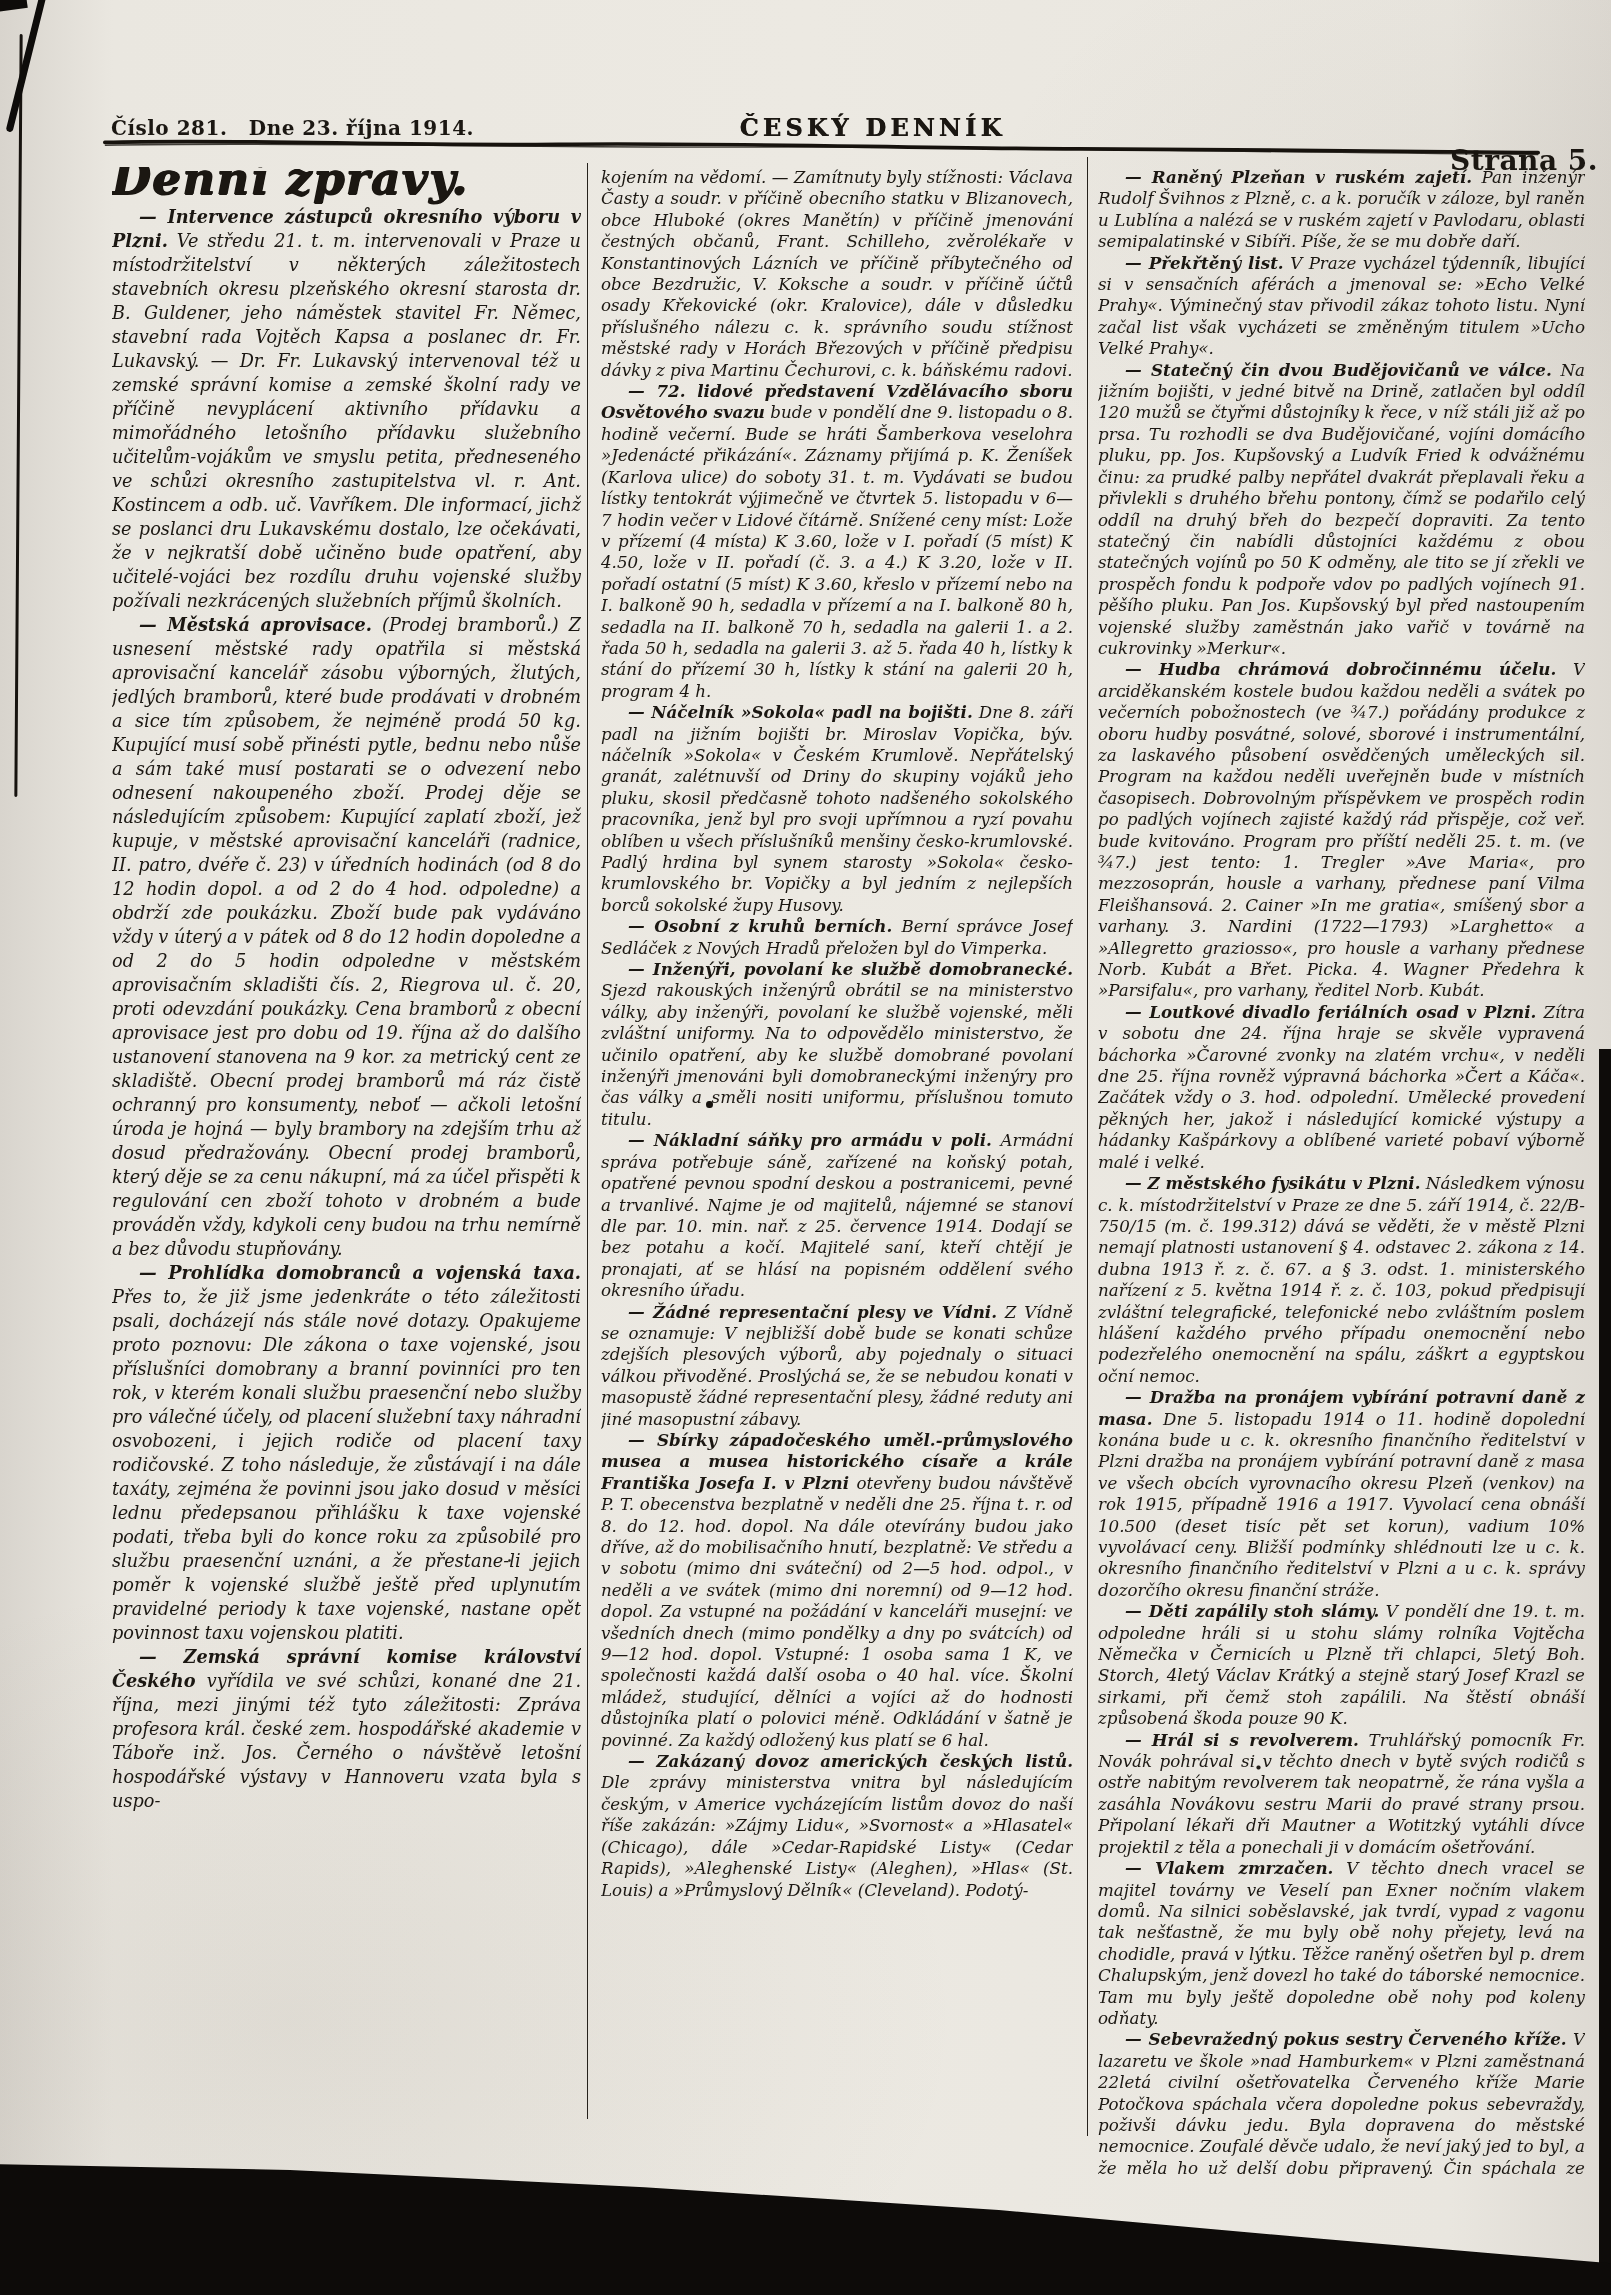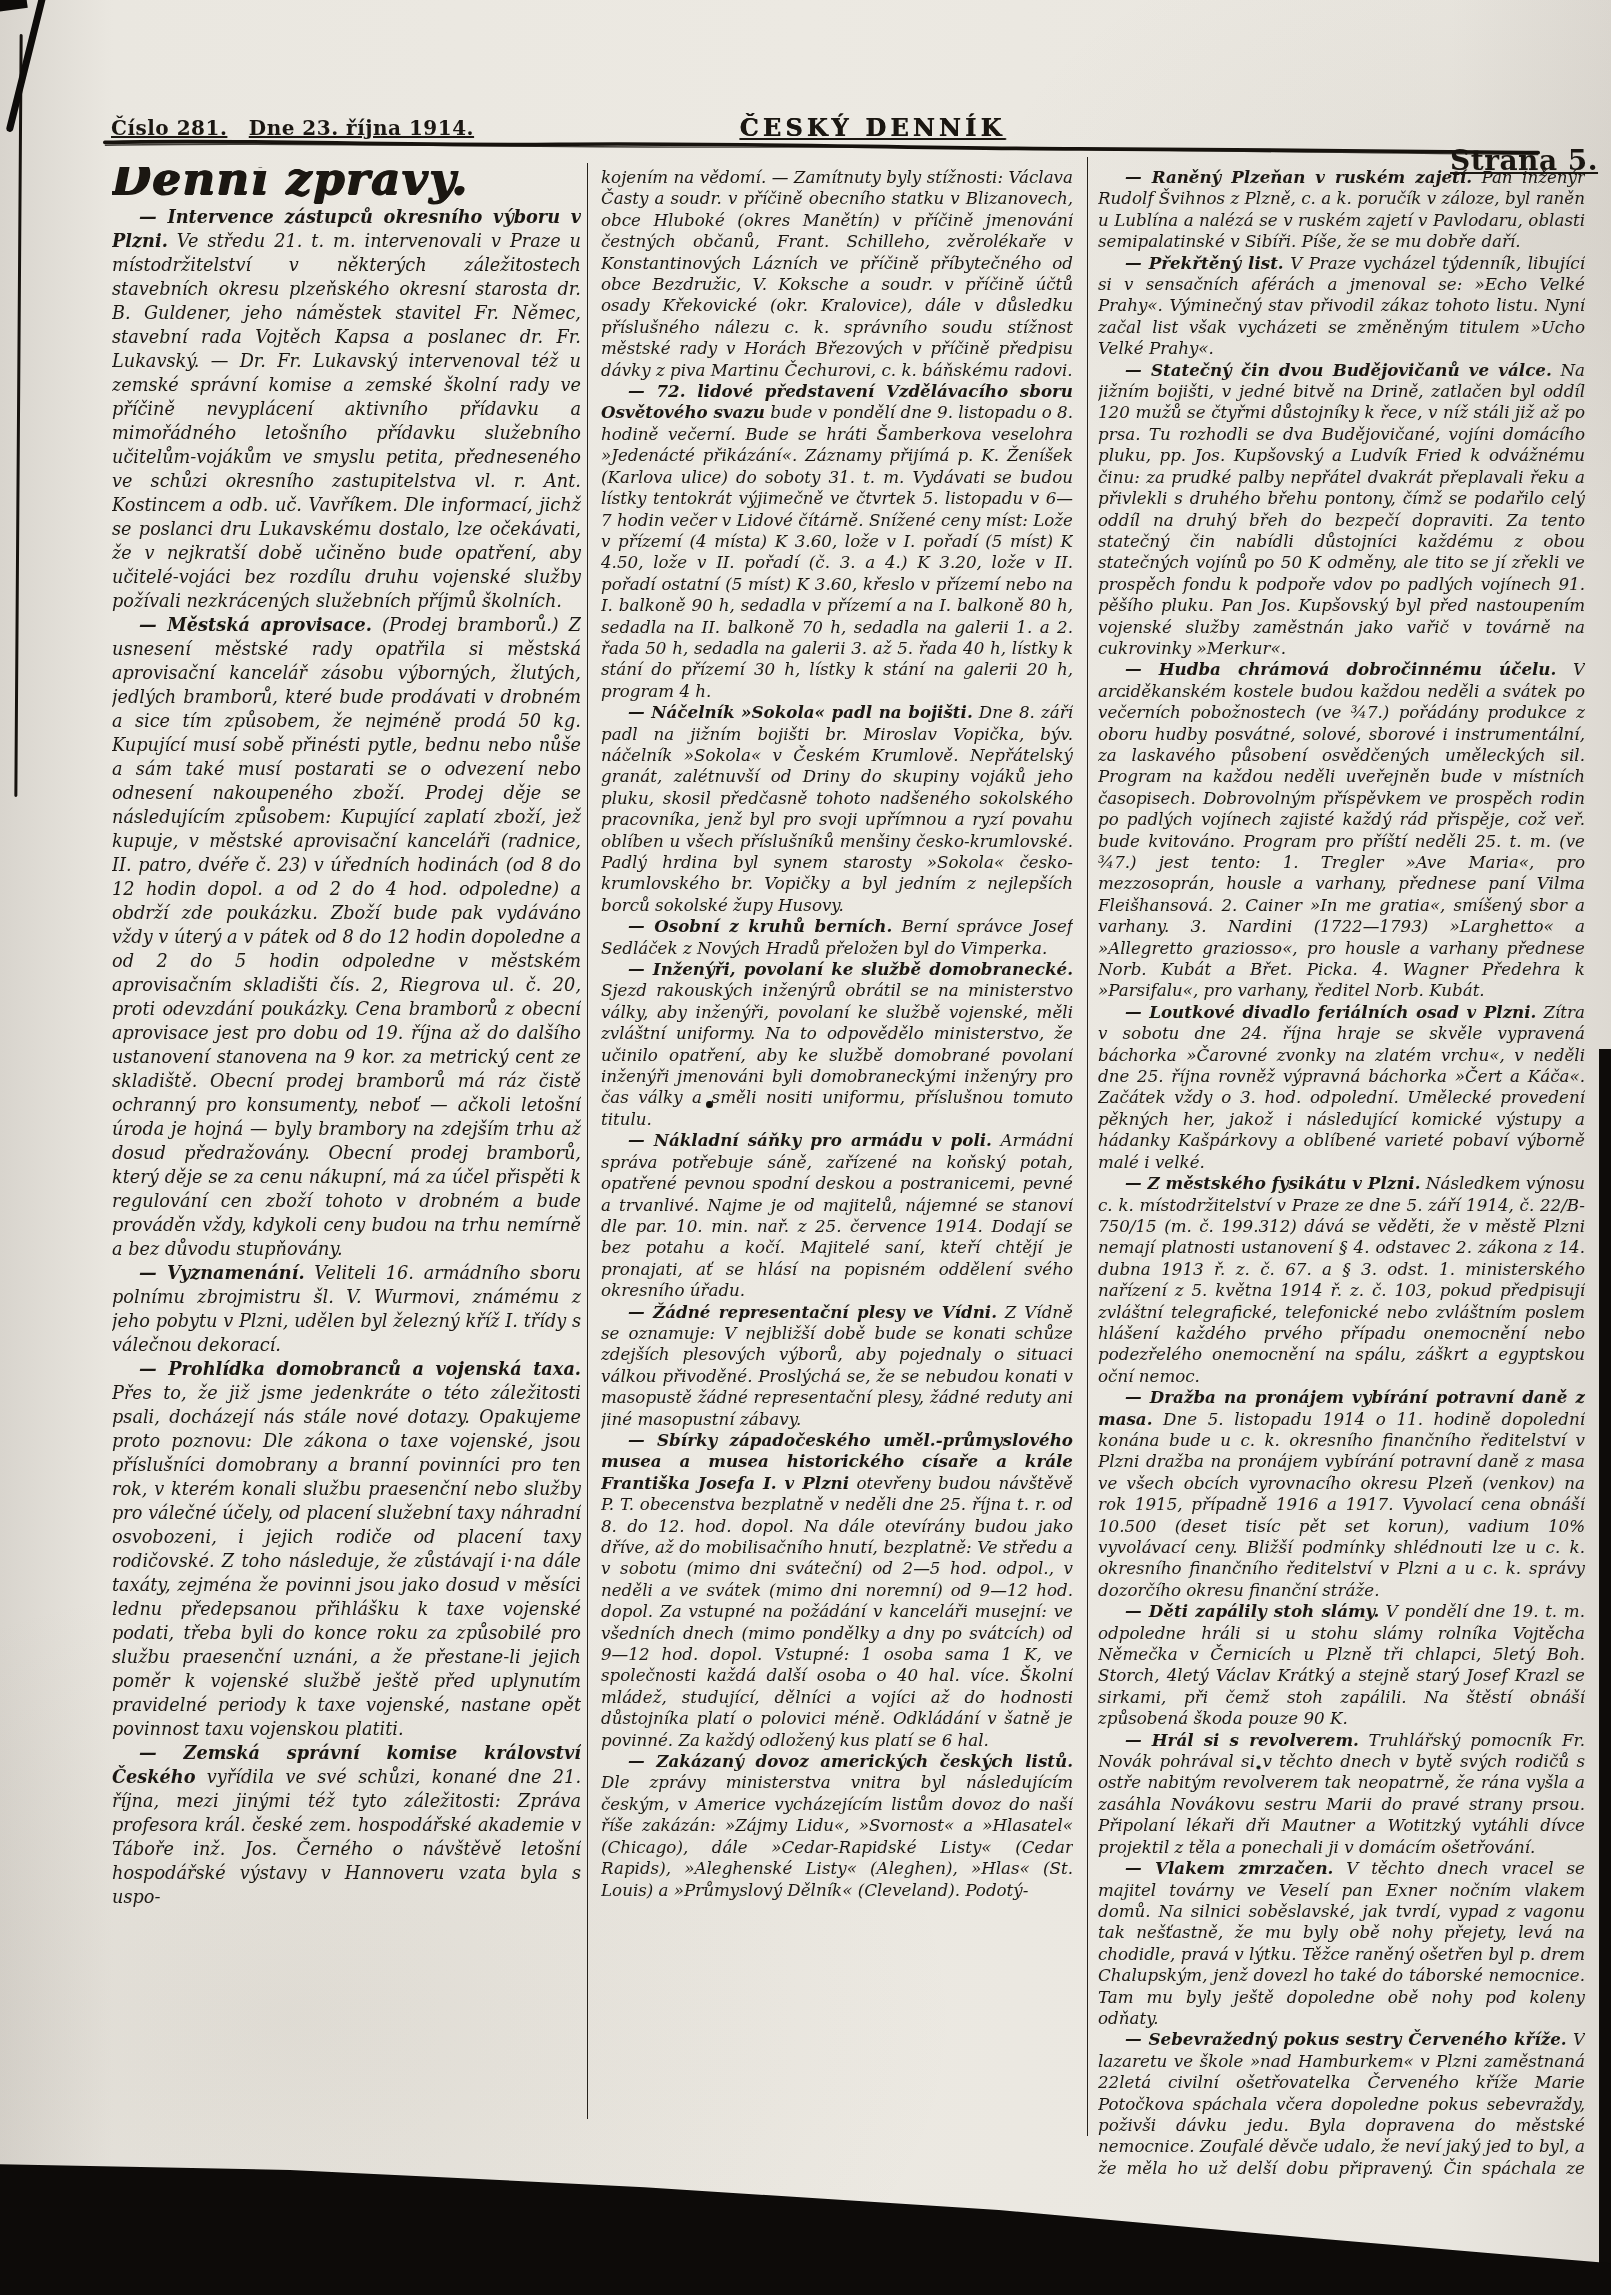--- a/index.html
+++ b/index.html
@@ -11,21 +11,21 @@
     font-family:"DejaVu Serif","Liberation Serif",serif;
     color:#1b1712;
     -webkit-font-smoothing:antialiased;
   }
   .tone{position:absolute;inset:0;pointer-events:none;
     background:
       radial-gradient(ellipse 1116px 744px at 18% 88%, rgba(120,110,95,.10), transparent 60%),
       radial-gradient(ellipse 930px 558px at 95% 10%, rgba(120,110,95,.07), transparent 60%);
   }
   
-  .hdr{position:absolute;top:116px;font-weight:bold;white-space:nowrap;text-decoration:underline;}
+  .hdr{position:absolute;top:116px;font-weight:bold;white-space:nowrap;}
   .hdr-left{left:111px;font-size:20px;letter-spacing:0.5px;}
   .hdr-left .gap{display:inline-block;width:21.4px;}
   .hdr-center{left:719px;width:307px;text-align:center;top:113px;font-size:24px;letter-spacing:4.2px;
     text-shadow:0.5px 0 0 currentColor;}
   .hdr-right{left:1450px;font-size:28px;letter-spacing:0.5px;margin-top:28px;}
   
   .hrule{position:absolute;left:103px;top:136px;width:1437px;height:24px;}
   
   .section-title{
     font-size:45px;font-weight:bold;letter-spacing:1.4px;margin:0 0 14px 0;
@@ -70,21 +70,20 @@
   <path d="M4 20 C 400 12, 900 26, 1400 24 S 2300 34, 3086 40" fill="none" stroke="#17130e" stroke-width="3" opacity=".8"></path>
 </svg>
 
 <div class="vsep" id="sep1"></div>
 <div class="vsep" id="sep2"></div>
 
 <div class="col" id="col1">
   <h1 class="section-title">Denní zprávy.</h1>
   <p class="item"><b class="lead">— Intervence zástupců okresního výboru v Plzni.</b><span> Ve středu 21. t. m. intervenovali v Praze u místodržitelství v některých záležitostech stavebních okresu plzeňského okresní starosta dr. B. Guldener, jeho náměstek stavitel Fr. Němec, stavební rada Vojtěch Kapsa a poslanec dr. Fr. Lukavský. — Dr. Fr. Lukavský intervenoval též u zemské správní komise a zemské školní rady ve příčině nevyplácení aktivního přídavku a mimořádného letošního přídavku služebního učitelům-vojákům ve smyslu petita, předneseného ve schůzi okresního zastupitelstva vl. r. Ant. Kostincem a odb. uč. Vavříkem. Dle informací, jichž se poslanci dru Lukavskému dostalo, lze očekávati, že v nejkratší době učiněno bude opatření, aby učitelé-vojáci bez rozdílu druhu vojenské služby požívali nezkrácených služebních příjmů školních.</span></p>
   <p class="item"><b class="lead">— Městská aprovisace.</b><span> (Prodej bramborů.) Z usnesení městské rady opatřila si městská aprovisační kancelář zásobu výborných, žlutých, jedlých bramborů, které bude prodávati v drobném a sice tím způsobem, že nejméně prodá 50 kg. Kupující musí sobě přinésti pytle, bednu nebo nůše a sám také musí postarati se o odvezení nebo odnesení nakoupeného zboží. Prodej děje se následujícím způsobem: Kupující zaplatí zboží, jež kupuje, v městské aprovisační kanceláři (radnice, II. patro, dvéře č. 23) v úředních hodinách (od 8 do 12 hodin dopol. a od 2 do 4 hod. odpoledne) a obdrží zde poukázku. Zboží bude pak vydáváno vždy v úterý a v pátek od 8 do 12 hodin dopoledne a od 2 do 5 hodin odpoledne v městském aprovisačním skladišti čís. 2, Riegrova ul. č. 20, proti odevzdání poukázky. Cena bramborů z obecní aprovisace jest pro dobu od 19. října až do dalšího ustanovení stanovena na 9 kor. za metrický cent ze skladiště. Obecní prodej bramborů má ráz čistě ochranný pro konsumenty, neboť — ačkoli letošní úroda je hojná — byly brambory na zdejším trhu až dosud předražovány. Obecní prodej bramborů, který děje se za cenu nákupní, má za účel přispěti k regulování cen zboží tohoto v drobném a bude prováděn vždy, kdykoli ceny budou na trhu nemírně a bez důvodu stupňovány.</span></p>
-  <p class="item"><b class="lead">— Vyznamenání.</b><span> Veliteli 16. armádního sboru polnímu zbrojmistru šl. V. Wurmovi, známému z jeho pobytu v Plzni, udělen byl železný kříž I. třídy s válečnou dekorací.</span></p>
   <p class="item"><b class="lead">— Prohlídka domobranců a vojenská taxa.</b><span> Přes to, že již jsme jedenkráte o této záležitosti psali, docházejí nás stále nové dotazy. Opakujeme proto poznovu: Dle zákona o taxe vojenské, jsou příslušníci domobrany a branní povinníci pro ten rok, v kterém konali službu praesenční nebo služby pro válečné účely, od placení služební taxy náhradní osvobozeni, i jejich rodiče od placení taxy rodičovské. Z toho následuje, že zůstávají i na dále taxáty, zejména že povinni jsou jako dosud v měsíci lednu předepsanou přihlášku k taxe vojenské podati, třeba byli do konce roku za způsobilé pro službu praesenční uznáni, a že přestane-li jejich poměr k vojenské službě ještě před uplynutím pravidelné periody k taxe vojenské, nastane opět povinnost taxu vojenskou platiti.</span></p>
   <p class="item"><b class="lead">— Zemská správní komise království Českého</b><span> vyřídila ve své schůzi, konané dne 21. října, mezi jinými též tyto záležitosti: Zpráva profesora král. české zem. hospodářské akademie v Táboře inž. Jos. Černého o návštěvě letošní hospodářské výstavy v Hannoveru vzata byla s uspo-</span></p>
 </div>
 
 <div class="col" id="col2">
   <p class="item cont"><span>kojením na vědomí. — Zamítnuty byly stížnosti: Václava Časty a soudr. v příčině obecního statku v Blizanovech, obce Hluboké (okres Manětín) v příčině jmenování čestných občanů, Frant. Schilleho, zvěrolékaře v Konstantinových Lázních ve příčině příbytečného od obce Bezdružic, V. Koksche a soudr. v příčině účtů osady Křekovické (okr. Kralovice), dále v důsledku příslušného nálezu c. k. správního soudu stížnost městské rady v Horách Březových v příčině předpisu dávky z piva Martinu Čechurovi, c. k. báňskému radovi.</span></p>
   <p class="item"><b class="lead">— 72. lidové představení Vzdělávacího sboru Osvětového svazu</b><span> bude v pondělí dne 9. listopadu o 8. hodině večerní. Bude se hráti Šamberkova veselohra »Jedenácté přikázání«. Záznamy přijímá p. K. Ženíšek (Karlova ulice) do soboty 31. t. m. Vydávati se budou lístky tentokrát výjimečně ve čtvrtek 5. listopadu v 6—7 hodin večer v Lidové čítárně. Snížené ceny míst: Lože v přízemí (4 místa) K 3.60, lože v I. pořadí (5 míst) K 4.50, lože v II. pořadí (č. 3. a 4.) K 3.20, lože v II. pořadí ostatní (5 míst) K 3.60, křeslo v přízemí nebo na I. balkoně 90 h, sedadla v přízemí a na I. balkoně 80 h, sedadla na II. balkoně 70 h, sedadla na galerii 1. a 2. řada 50 h, sedadla na galerii 3. až 5. řada 40 h, lístky k stání do přízemí 30 h, lístky k stání na galerii 20 h, program 4 h.</span></p>
   <p class="item"><b class="lead">— Náčelník »Sokola« padl na bojišti.</b><span> Dne 8. září padl na jižním bojišti br. Miroslav Vopička, býv. náčelník »Sokola« v Českém Krumlově. Nepřátelský granát, zalétnuvší od Driny do skupiny vojáků jeho pluku, skosil předčasně tohoto nadšeného sokolského pracovníka, jenž byl pro svoji upřímnou a ryzí povahu oblíben u všech příslušníků menšiny česko-krumlovské. Padlý hrdina byl synem starosty »Sokola« česko-krumlovského br. Vopičky a byl jedním z nejlepších borců sokolské župy Husovy.</span></p>
   <p class="item"><b class="lead">— Osobní z kruhů berních.</b><span> Berní správce Josef Sedláček z Nových Hradů přeložen byl do Vimperka.</span></p>
   <p class="item"><b class="lead">— Inženýři, povolaní ke službě domobranecké.</b><span> Sjezd rakouských inženýrů obrátil se na ministerstvo války, aby inženýři, povolaní ke službě vojenské, měli zvláštní uniformy. Na to odpovědělo ministerstvo, že učinilo opatření, aby ke službě domobrané povolaní inženýři jmenováni byli domobraneckými inženýry pro čas války a směli nositi uniformu, příslušnou tomuto titulu.</span></p>

